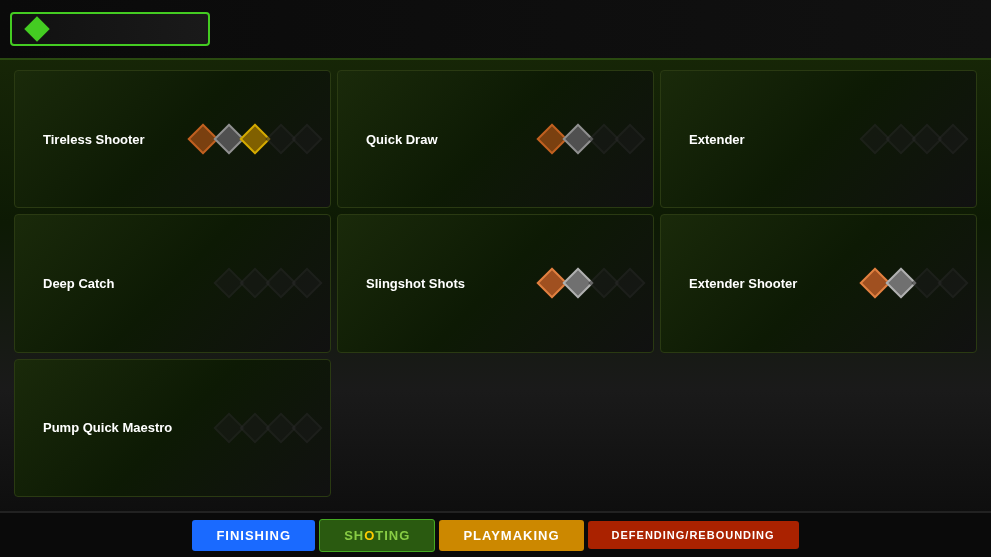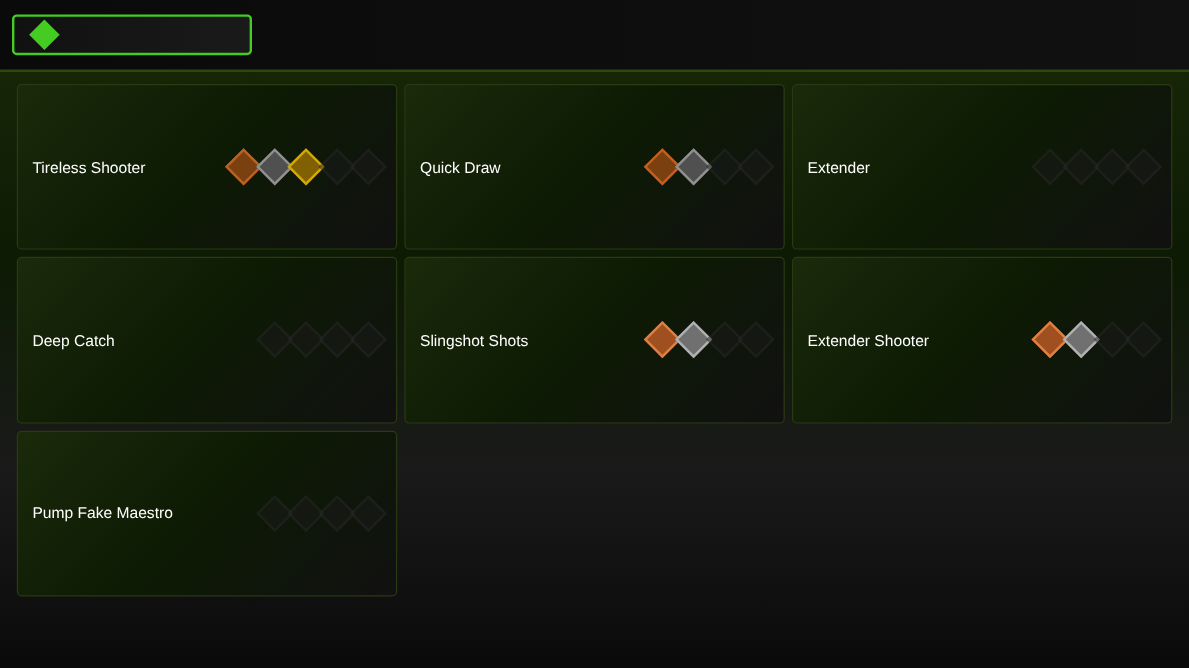--- a/index.html
+++ b/index.html
@@ -107,23 +107,24 @@
       align-items: center;
       padding: 0 12px;
       gap: 10px;
       cursor: pointer;
       transition: border-color 0.1s;
     }
 
     .badge-name {
       color: #ffffff;
       font-size: 13px;
-      font-weight: 400;
+      font-weight: 700;
       min-width: 100px;
       flex-shrink: 0;
+      margin-left: 16px;
     }
 
     .badge-icons {
       display: flex;
       align-items: center;
       gap: 4px;
       flex: 1;
       justify-content: flex-end;
     }
 
@@ -291,24 +292,30 @@
       <div class="badge-card">
         <span class="badge-name">Extender Shooter</span>
         <div class="badge-icons">
           <span class="bdiamond active-bronze"></span>
           <span class="bdiamond active-silver"></span>
           <span class="bdiamond dim"></span>
           <span class="bdiamond dim"></span>
         </div>
       </div>
       <div class="badge-card">
-        <span class="badge-name">Pump Fake Maestro</span>
+        <span class="badge-name">Pump Quick Maestro</span>
         <div class="badge-icons">
           <span class="bdiamond dim"></span>
           <span class="bdiamond dim"></span>
           <span class="bdiamond dim"></span>
           <span class="bdiamond dim"></span>
         </div>
       </div>
     </div>
 
+  <div class="bottom-tabs" id="bottom-tabs">
+  <div class="tab-item finishing">FINISHING</div>
+      <div class="tab-item shooting">SH<span class="dot">O</span>TING</div>
+      <div class="tab-item playmaking">PLAYMAKING</div>
+      <div class="tab-item defending">DEFENDING/REBOUNDING</div>
+    </div>
 
 </div>
 
 </body></html>

